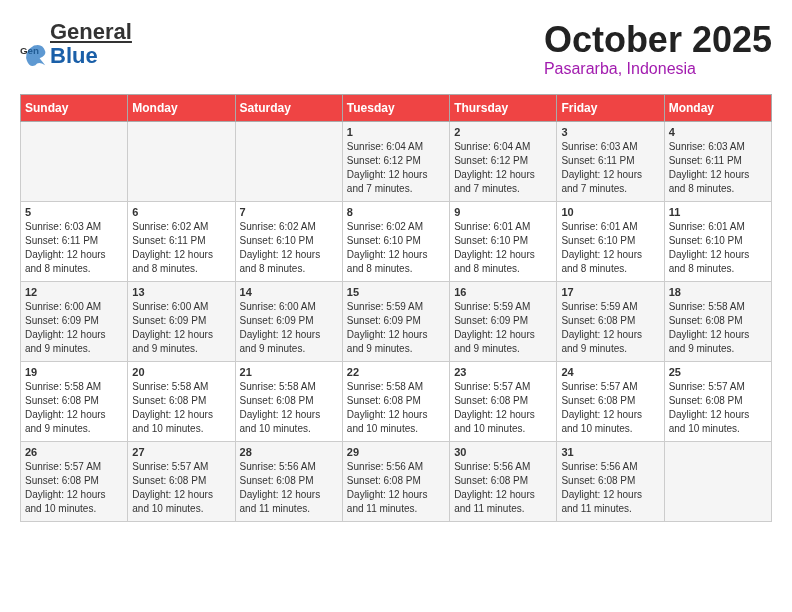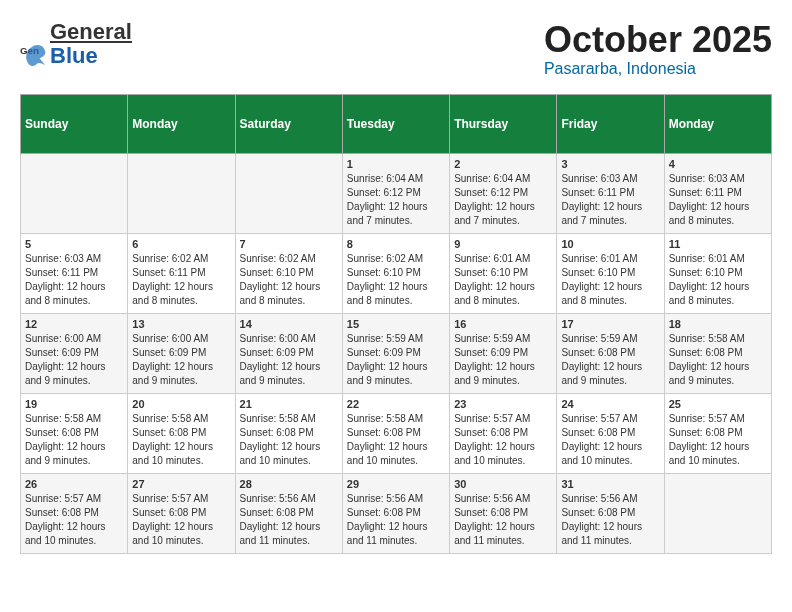--- a/index.html
+++ b/index.html
@@ -36,34 +36,34 @@
       text-align: left;
     }
     .month-title h1 {
       font-size: 36px;
       font-weight: bold;
       color: #222;
       line-height: 1.1;
     }
     .month-title h2 {
       font-size: 16px;
-      color: #0369a1;
+      color: #a21caf;
       font-weight: normal;
     }
     table {
       width: 100%;
       border-collapse: collapse;
       table-layout: fixed;
     }
     thead tr th {
-      background-color: #15803d;
+      background-color: #ef4444;
       color: #fff;
       font-size: 12px;
       font-weight: bold;
-      padding: 22px 4px;
+      padding: 6px 4px;
       text-align: left;
       border: 1px solid #aaa;
     }
     tbody tr td {
       vertical-align: top;
       border: 1px solid #ccc;
       padding: 4px;
       font-size: 9.5px;
       color: #333;
       background: #fff;

